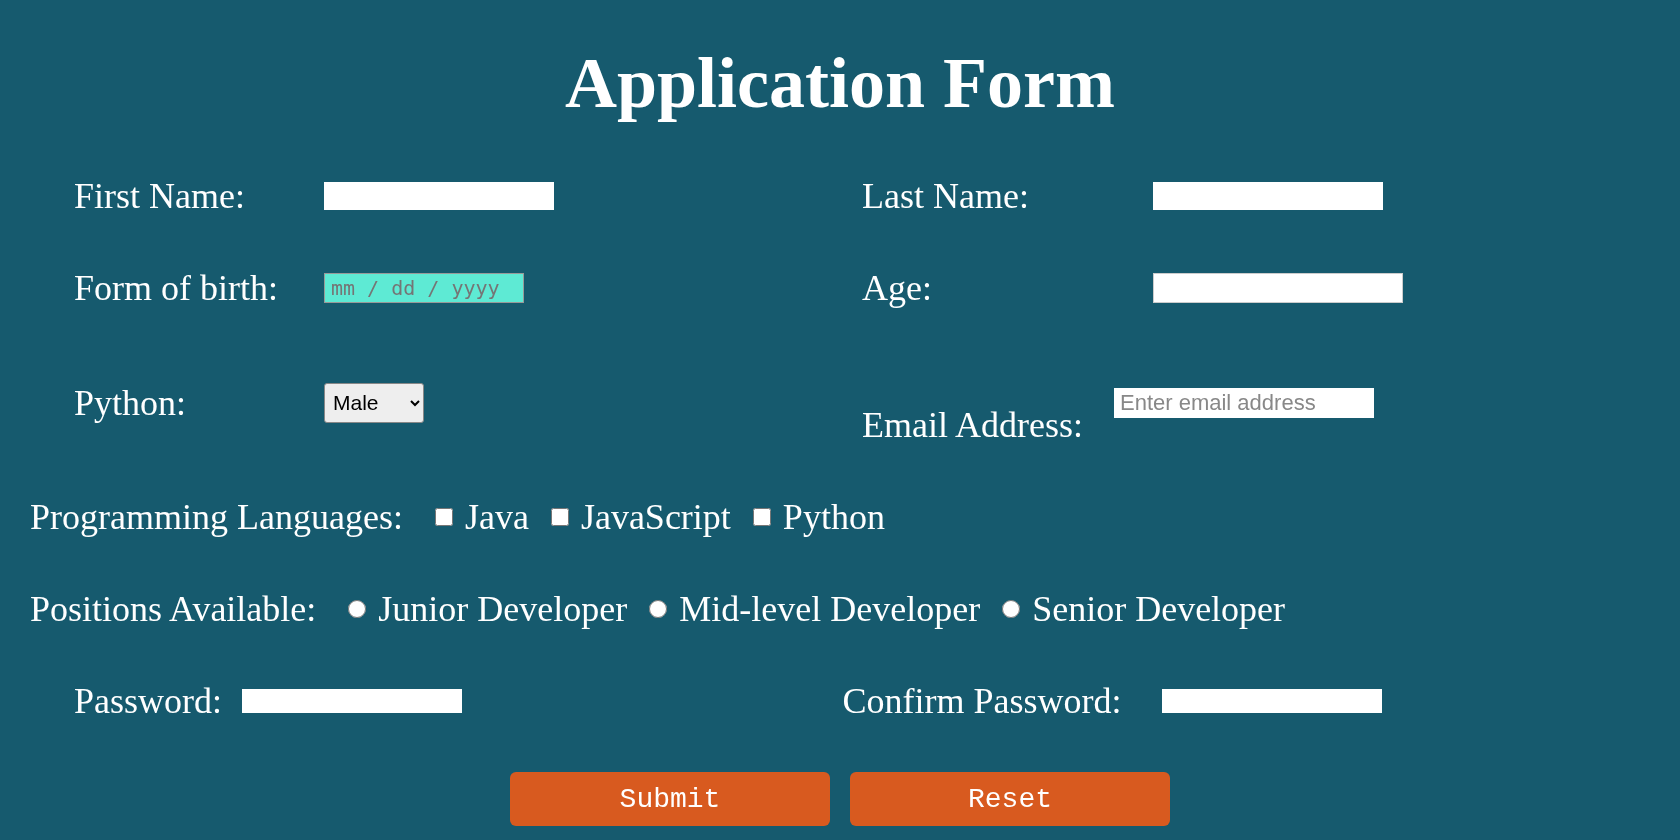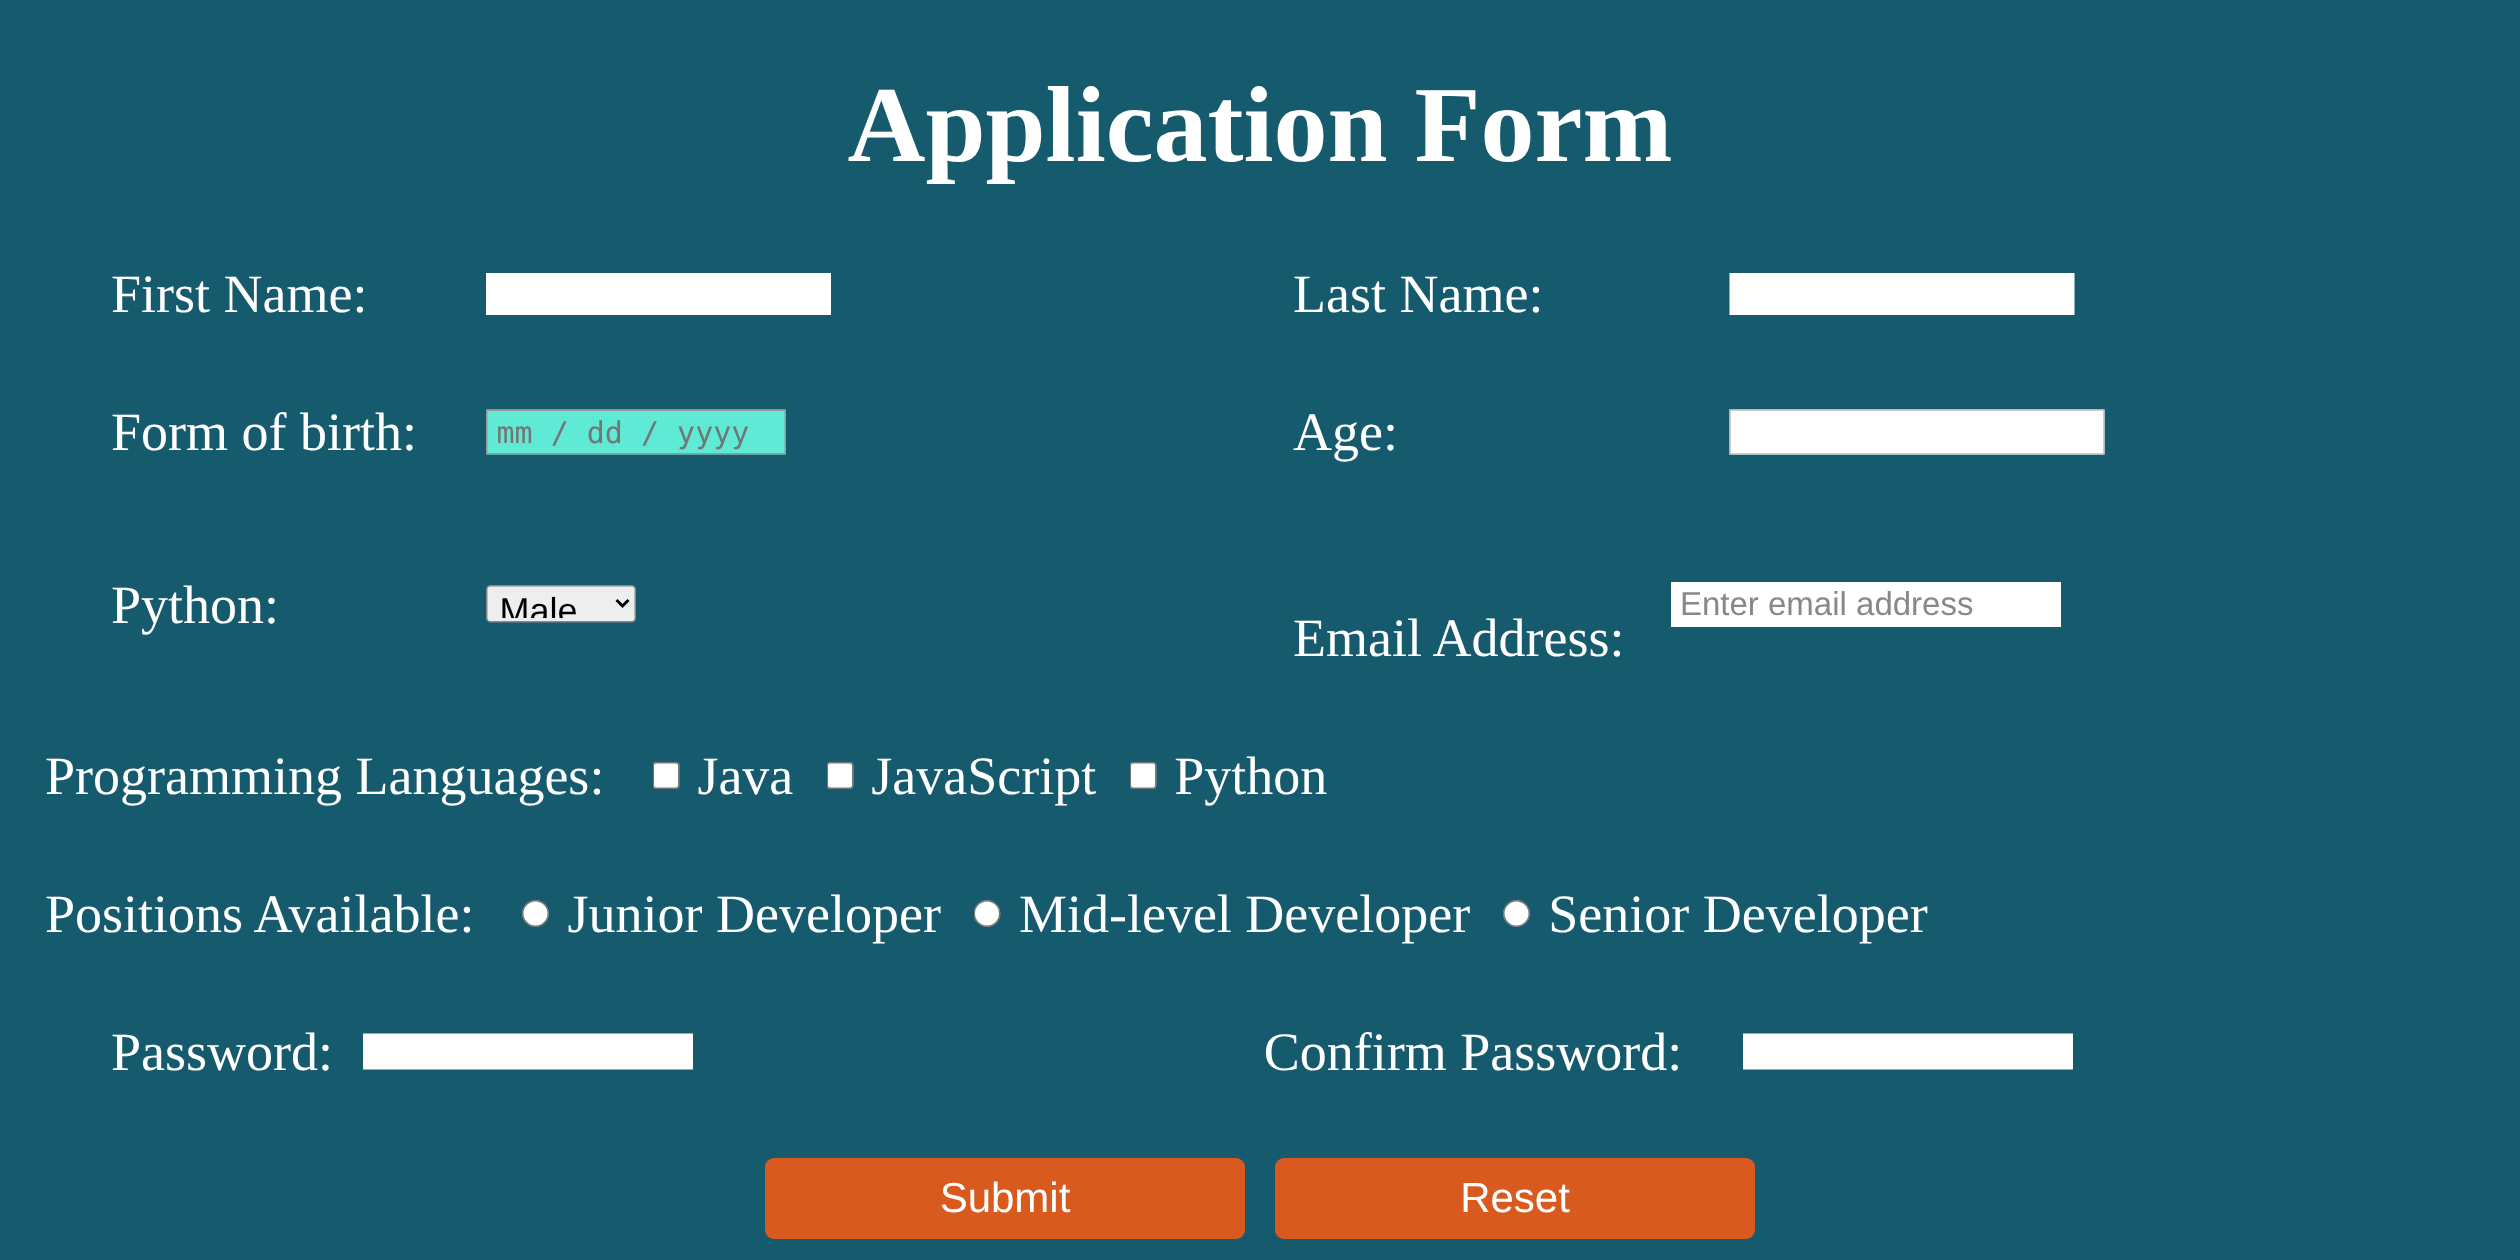--- a/index.html
+++ b/index.html
@@ -75,23 +75,23 @@
       border: 1px solid #ccc;
       height: 30px;
       width: 250px;
       font-size: 18px;
       padding: 2px 4px;
     }
     .select-input {
       background: #eeeeee;
       border: 1px solid #888;
       border-radius: 3px;
-      height: 25px;
+      height: 40px;
       width: 100px;
-      font-size: 24px;
+      font-size: 21px;
       padding: 2px 4px;
       font-family: Arial, sans-serif;
     }
     .email-input {
       background: #ffffff;
       border: none;
       height: 30px;
       width: 260px;
       font-size: 22px;
       padding: 2px 6px;
@@ -137,21 +137,21 @@
       margin-top: 40px;
     }
     .btn {
       background-color: #d85a1f;
       color: #ffffff;
       border: none;
       border-radius: 6px;
       width: 320px;
       height: 54px;
       font-size: 28px;
-      font-family: Liberation Sans, sans-serif;
+      font-family: Liberation Mono, monospace;
       cursor: pointer;
     }
   </style>
 </head>
 <body>
 
 <div class="container">
   <h1 class="title">Application Form</h1>
 
   <div class="form-row">

